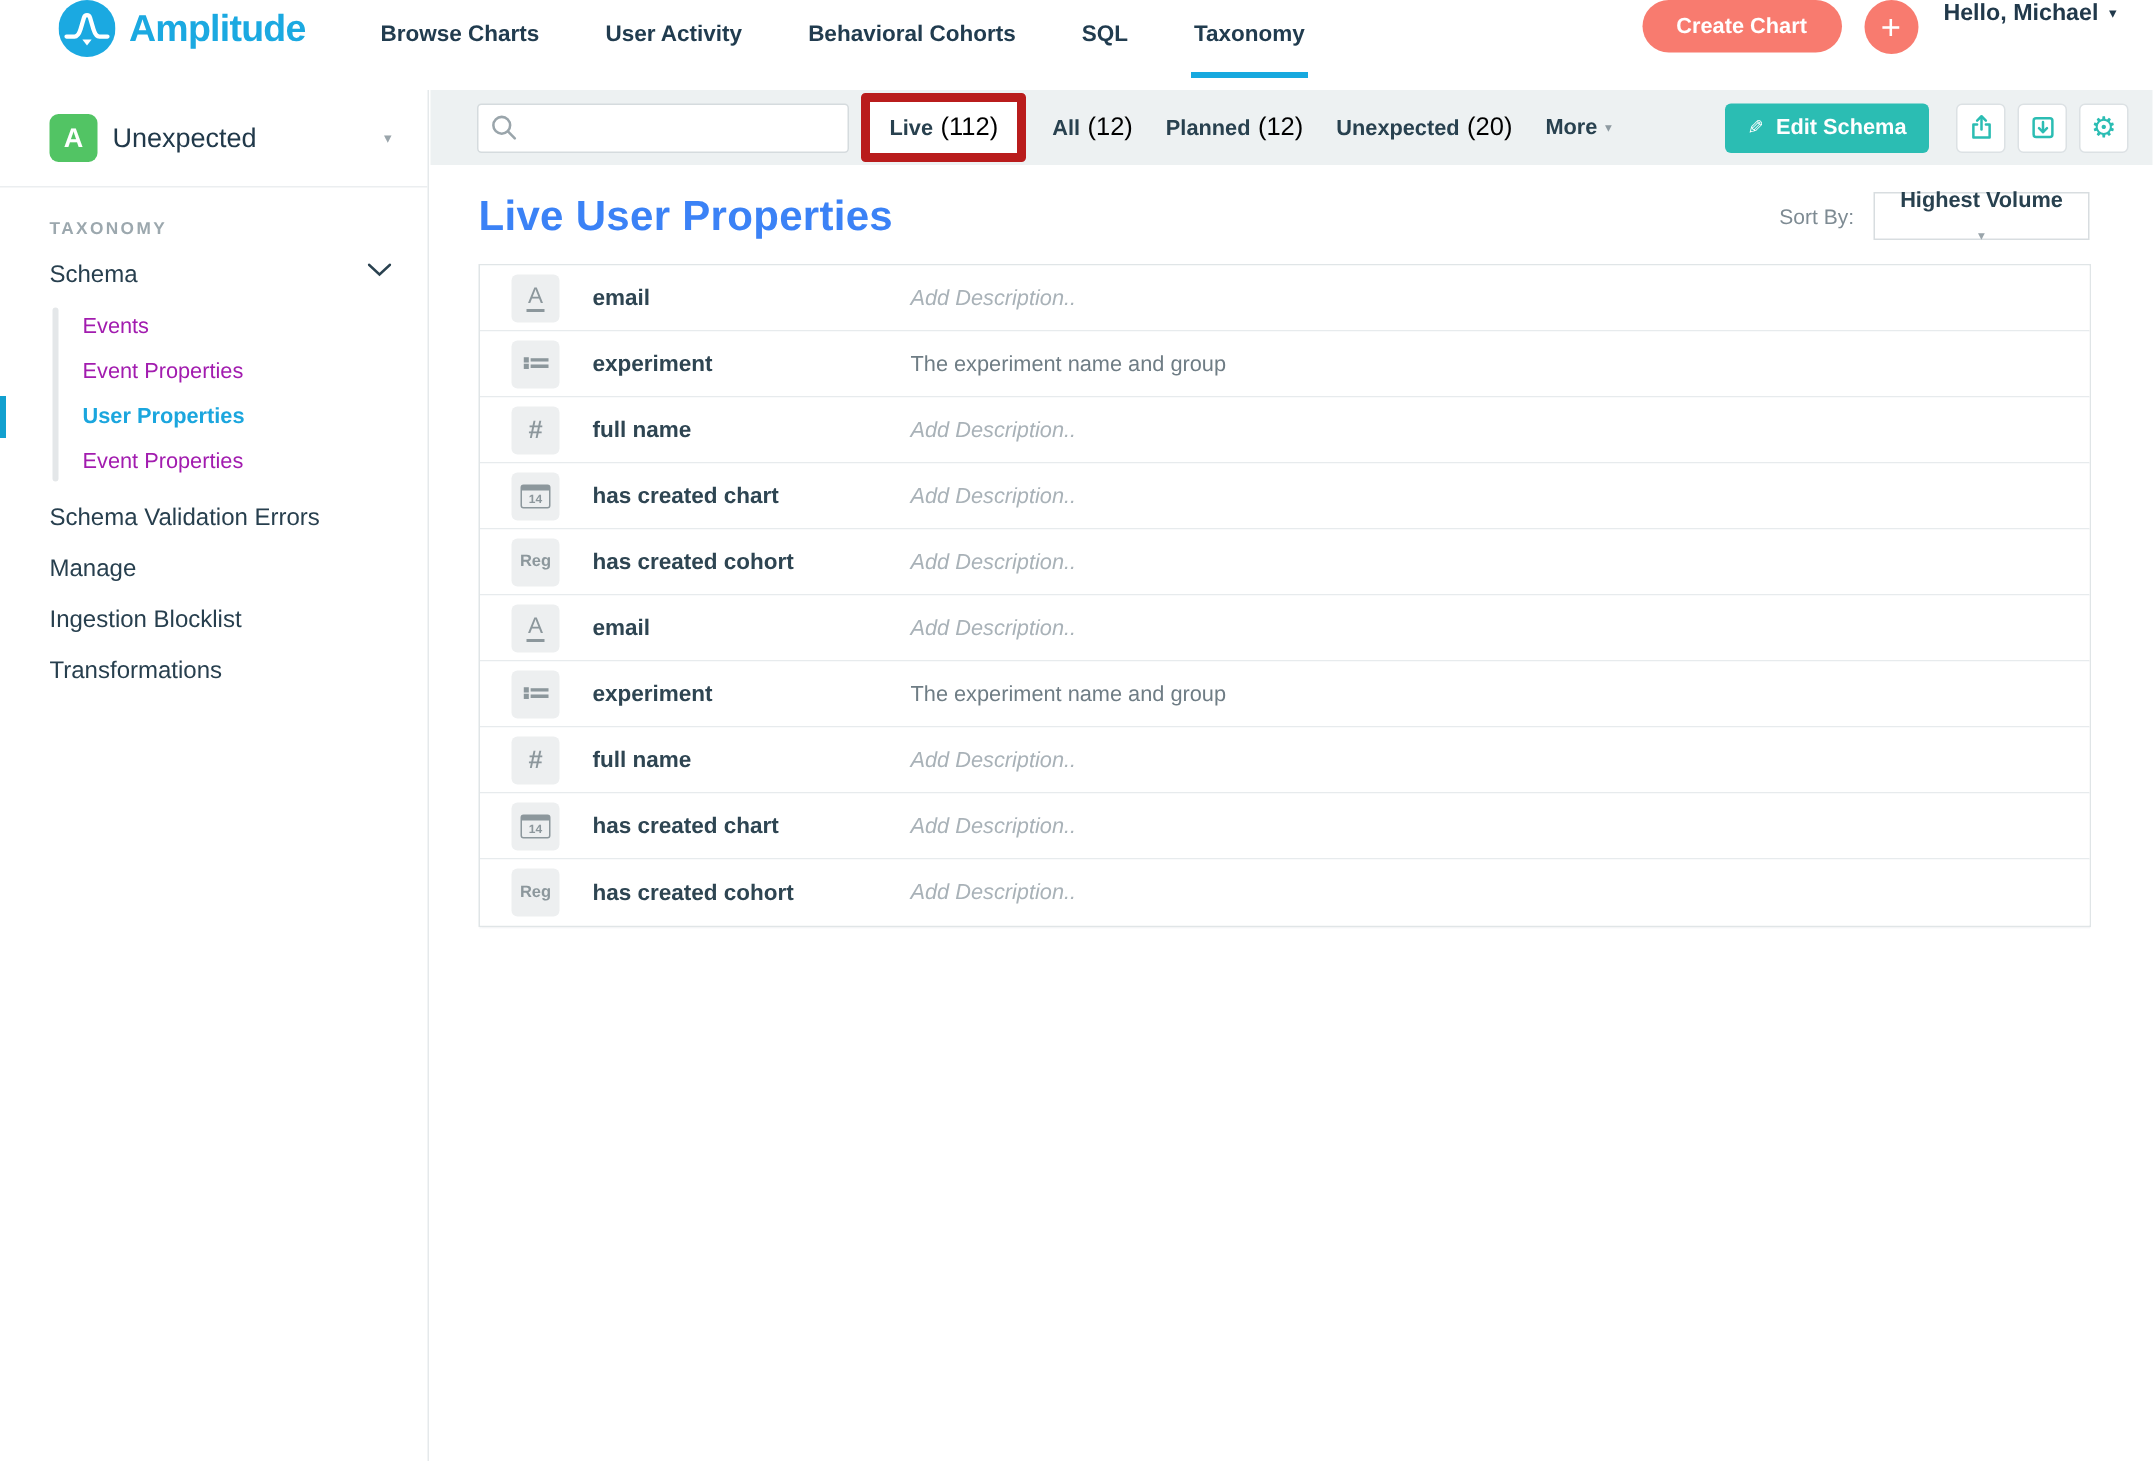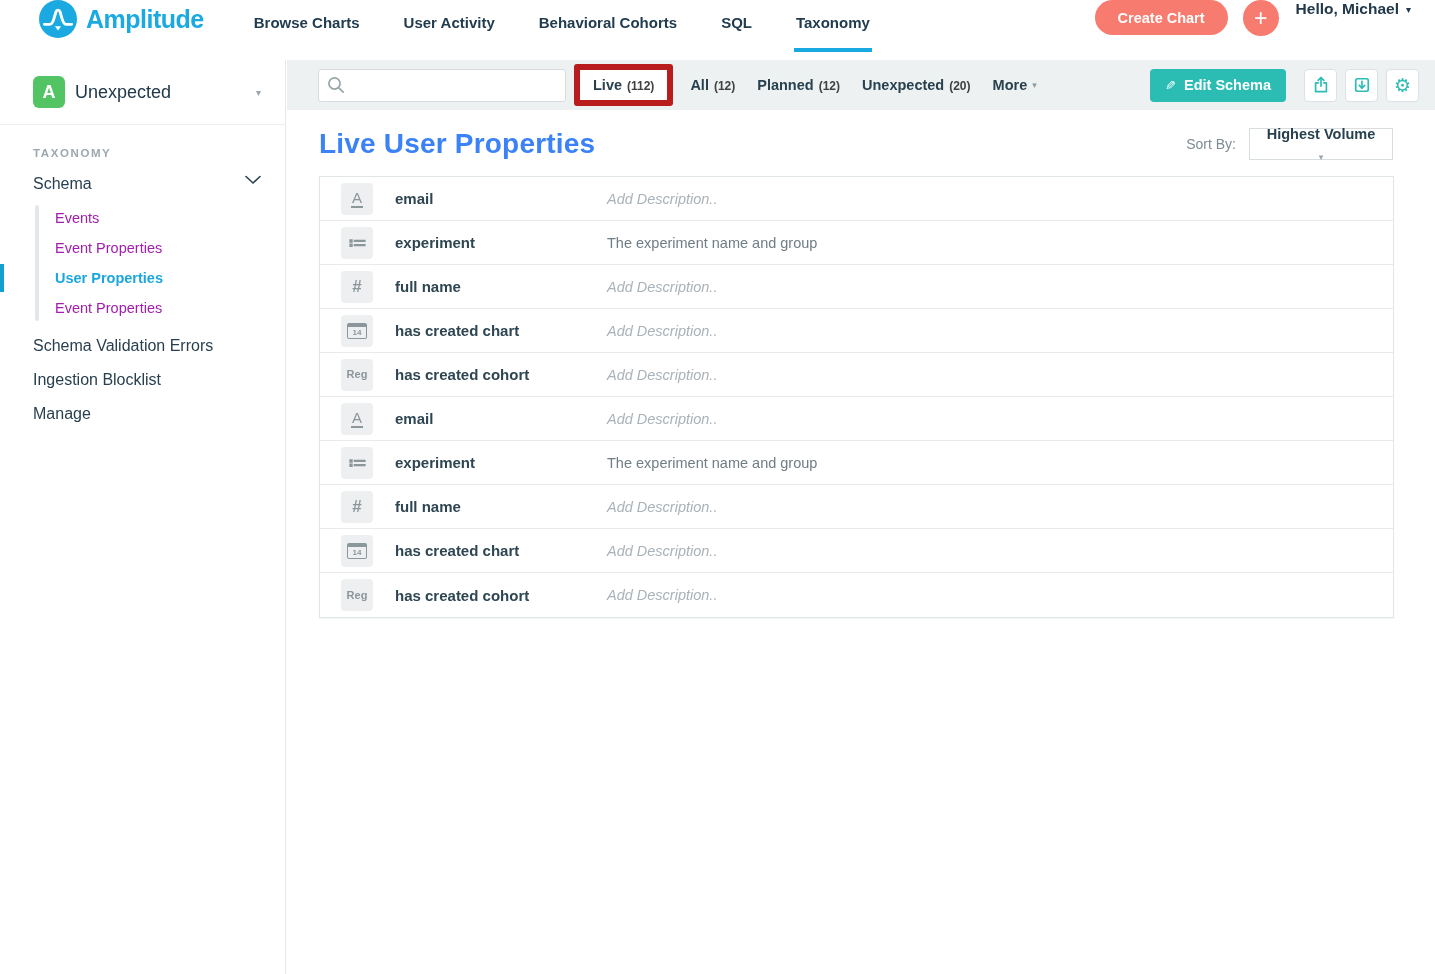--- a/index.html
+++ b/index.html
@@ -99,21 +99,21 @@
     background: #fff; padding: 0 10px 0 34px; font-size: 14px; font-family: inherit;
     color: #27404F; outline: none;
   }
   .search-icon { position: absolute; left: 9px; top: 7px; }
   .tab-strip { display: flex; align-items: center; margin-left: 8px; }
   .tab {
     display: flex; align-items: baseline; gap: 5px; padding: 7px 11px;
     font-size: 14.5px; color: #28414F; font-weight: 600; cursor: pointer;
     border-radius: 3px; white-space: nowrap;
   }
-  .tab .tab-count { font-size: 12px; font-weight: 700; color: #404040; }
+  .tab .tab-count { font-size: 17px; font-weight: 400; color: #000000; }
   .tab.selected {
     background: #ffffff; border: 6px solid #b91c1c; padding: 7px 13px; margin-right: 6px;
   }
   .tab .tab-caret { font-size: 9px; color: #8E9AA1; align-self: center; }
   .toolbar-spacer { flex: 1; }
   .btn-edit-schema {
     height: 33px; display: flex; align-items: center; gap: 8px; padding: 0 15px;
     background: #2BBDB3; border: none; border-radius: 4px; color: #fff;
     font-size: 14.5px; font-weight: 600; font-family: inherit; cursor: pointer;
     margin-right: 10px;
@@ -219,22 +219,23 @@
   </div>
 
   <div class="side-sub-list">
     <div class="side-sub-item">Events</div>
     <div class="side-sub-item">Event Properties</div>
     <div class="side-sub-item active">User Properties</div>
     <div class="side-sub-item">Event Properties</div>
   </div>
 
   <div class="side-item">Schema Validation Errors</div>
+  <div class="side-item">Manage</div>
   <div class="side-item">Ingestion Blocklist</div>
-  <div class="side-item">Manage</div>
+  <div class="side-item">Transformations</div>
 </aside>
 
 <div class="main">
 
   <div class="toolbar">
     <div class="search-box">
       <span class="search-icon">
         <svg width="18" height="18" viewBox="0 0 18 18">
           <circle cx="7.5" cy="7.5" r="5.6" fill="none" stroke="#9AA5AB" stroke-width="1.7"></circle>
           <line x1="11.8" y1="11.8" x2="16.2" y2="16.2" stroke="#9AA5AB" stroke-width="1.7" stroke-linecap="round"></line>

